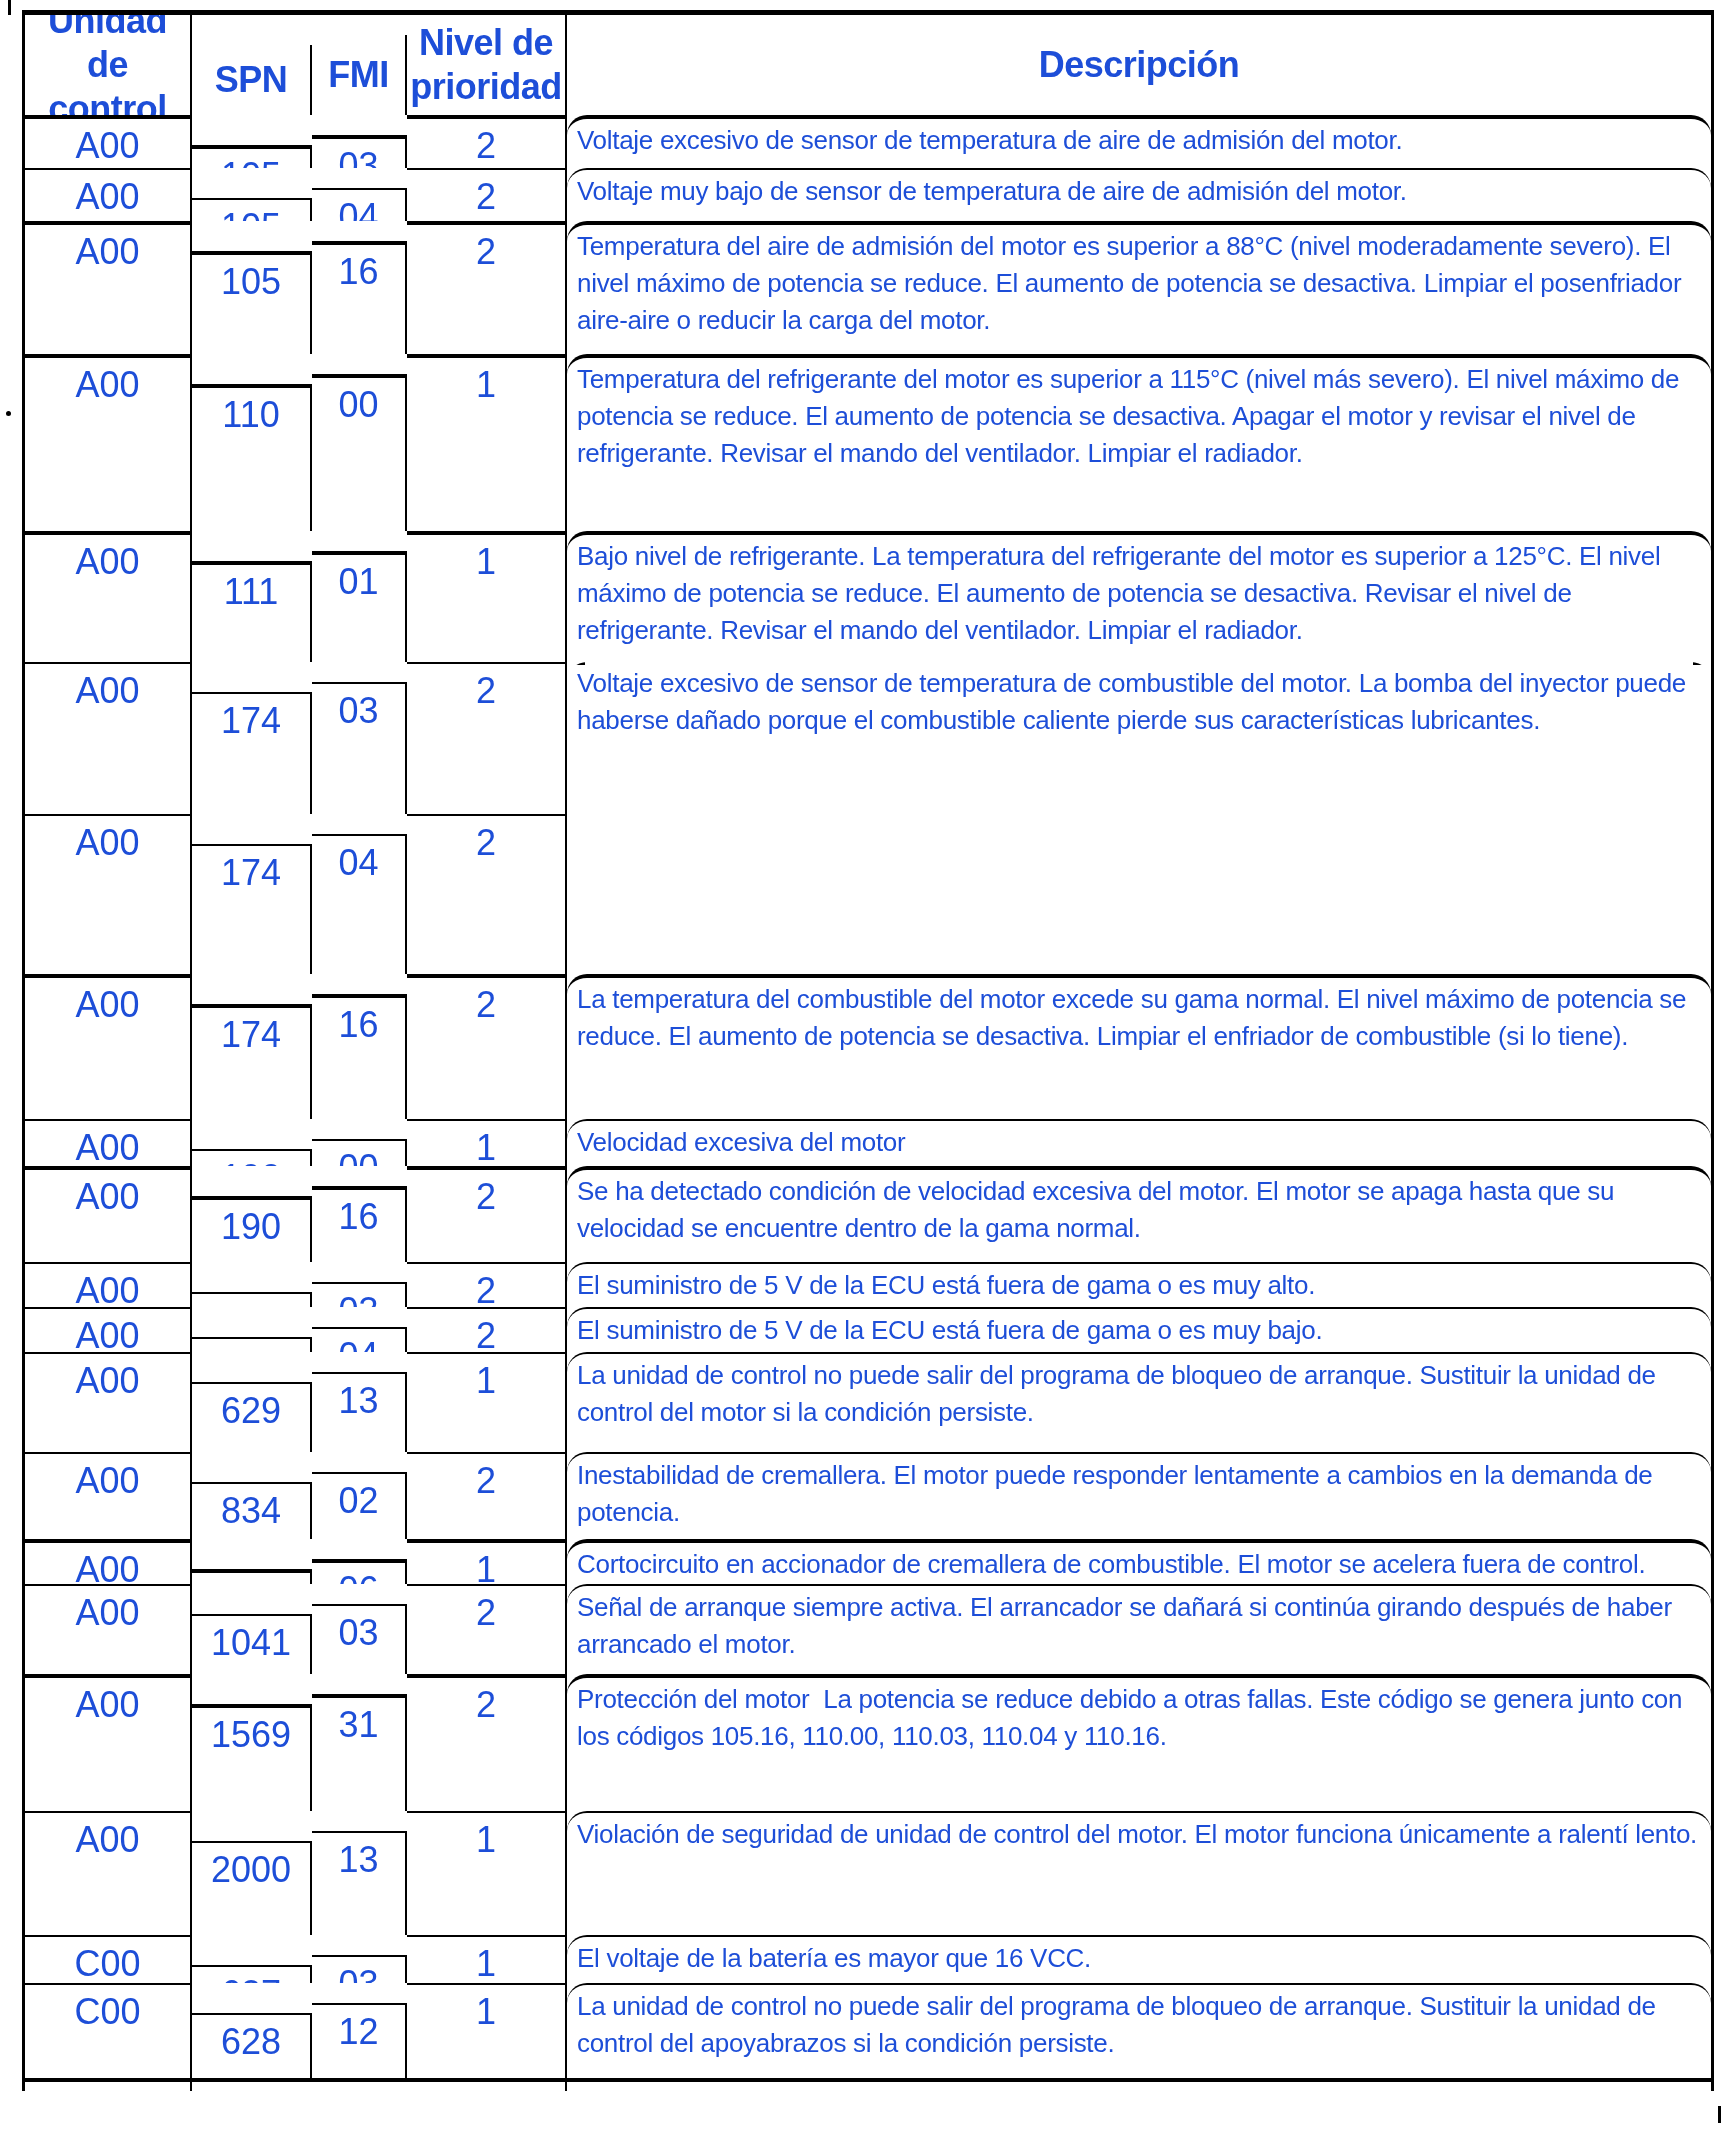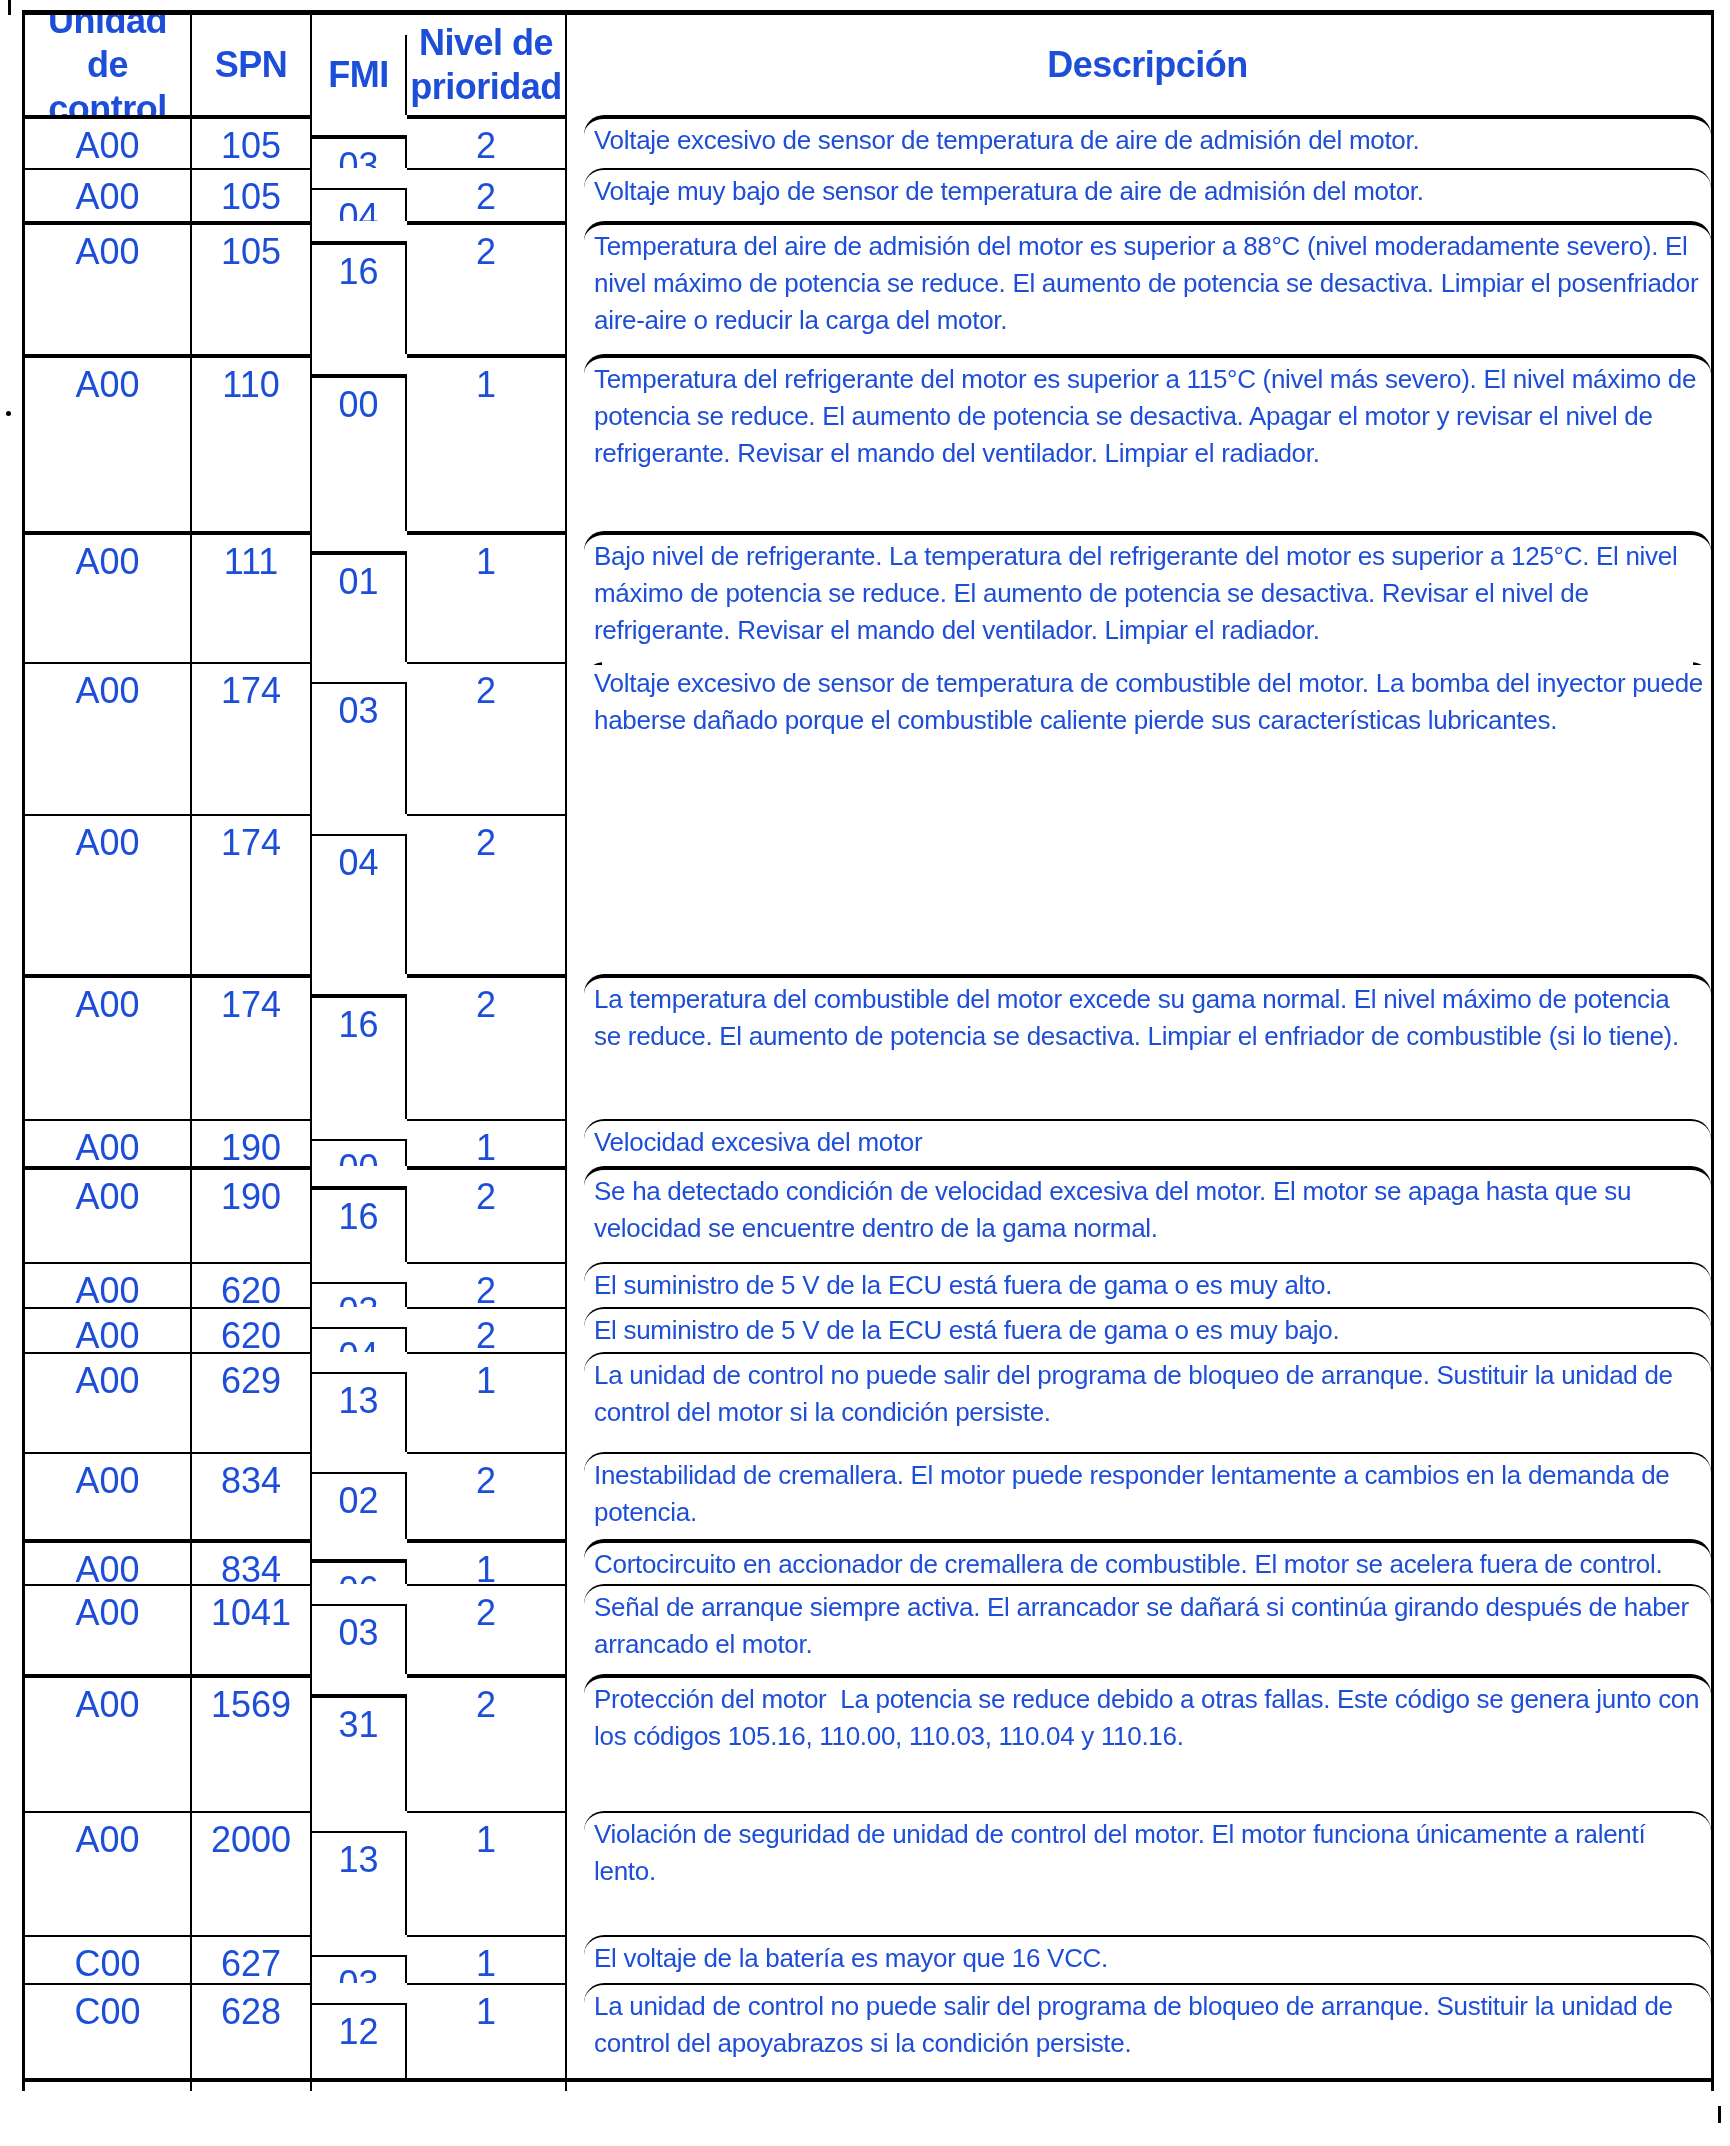--- a/index.html
+++ b/index.html
@@ -24,24 +24,24 @@
     background: #fff;
   }
   .rows { border-bottom: 4px solid #000; }
   .row { display: flex; align-items: stretch; }
   .cell {
     box-sizing: border-box;
     border-right: 2px solid #000;
     overflow: hidden;
   }
   .c-unit { width: 167px; }
-  .c-spn  { width: 120px; }
+  .c-spn  { width: 120px; margin-top: 30px; }
   .c-fmi  { width: 95px; margin-top: 20px;  }
   .c-pri  { width: 160px; }
-  .c-desc { flex: 1; border-right: none; margin-left: 17px; }
+  .c-desc { flex: 1; border-right: none; }
   .data-row .cell { border-top: 2px solid #000; }
   .row.thick-top .cell { border-top-width: 4px; }
   .header-row { height: 100px; }
   .header-cell {
     display: flex;
     align-items: center;
     justify-content: center;
     text-align: center;
     font-weight: bold;
     font-size: 36px;

